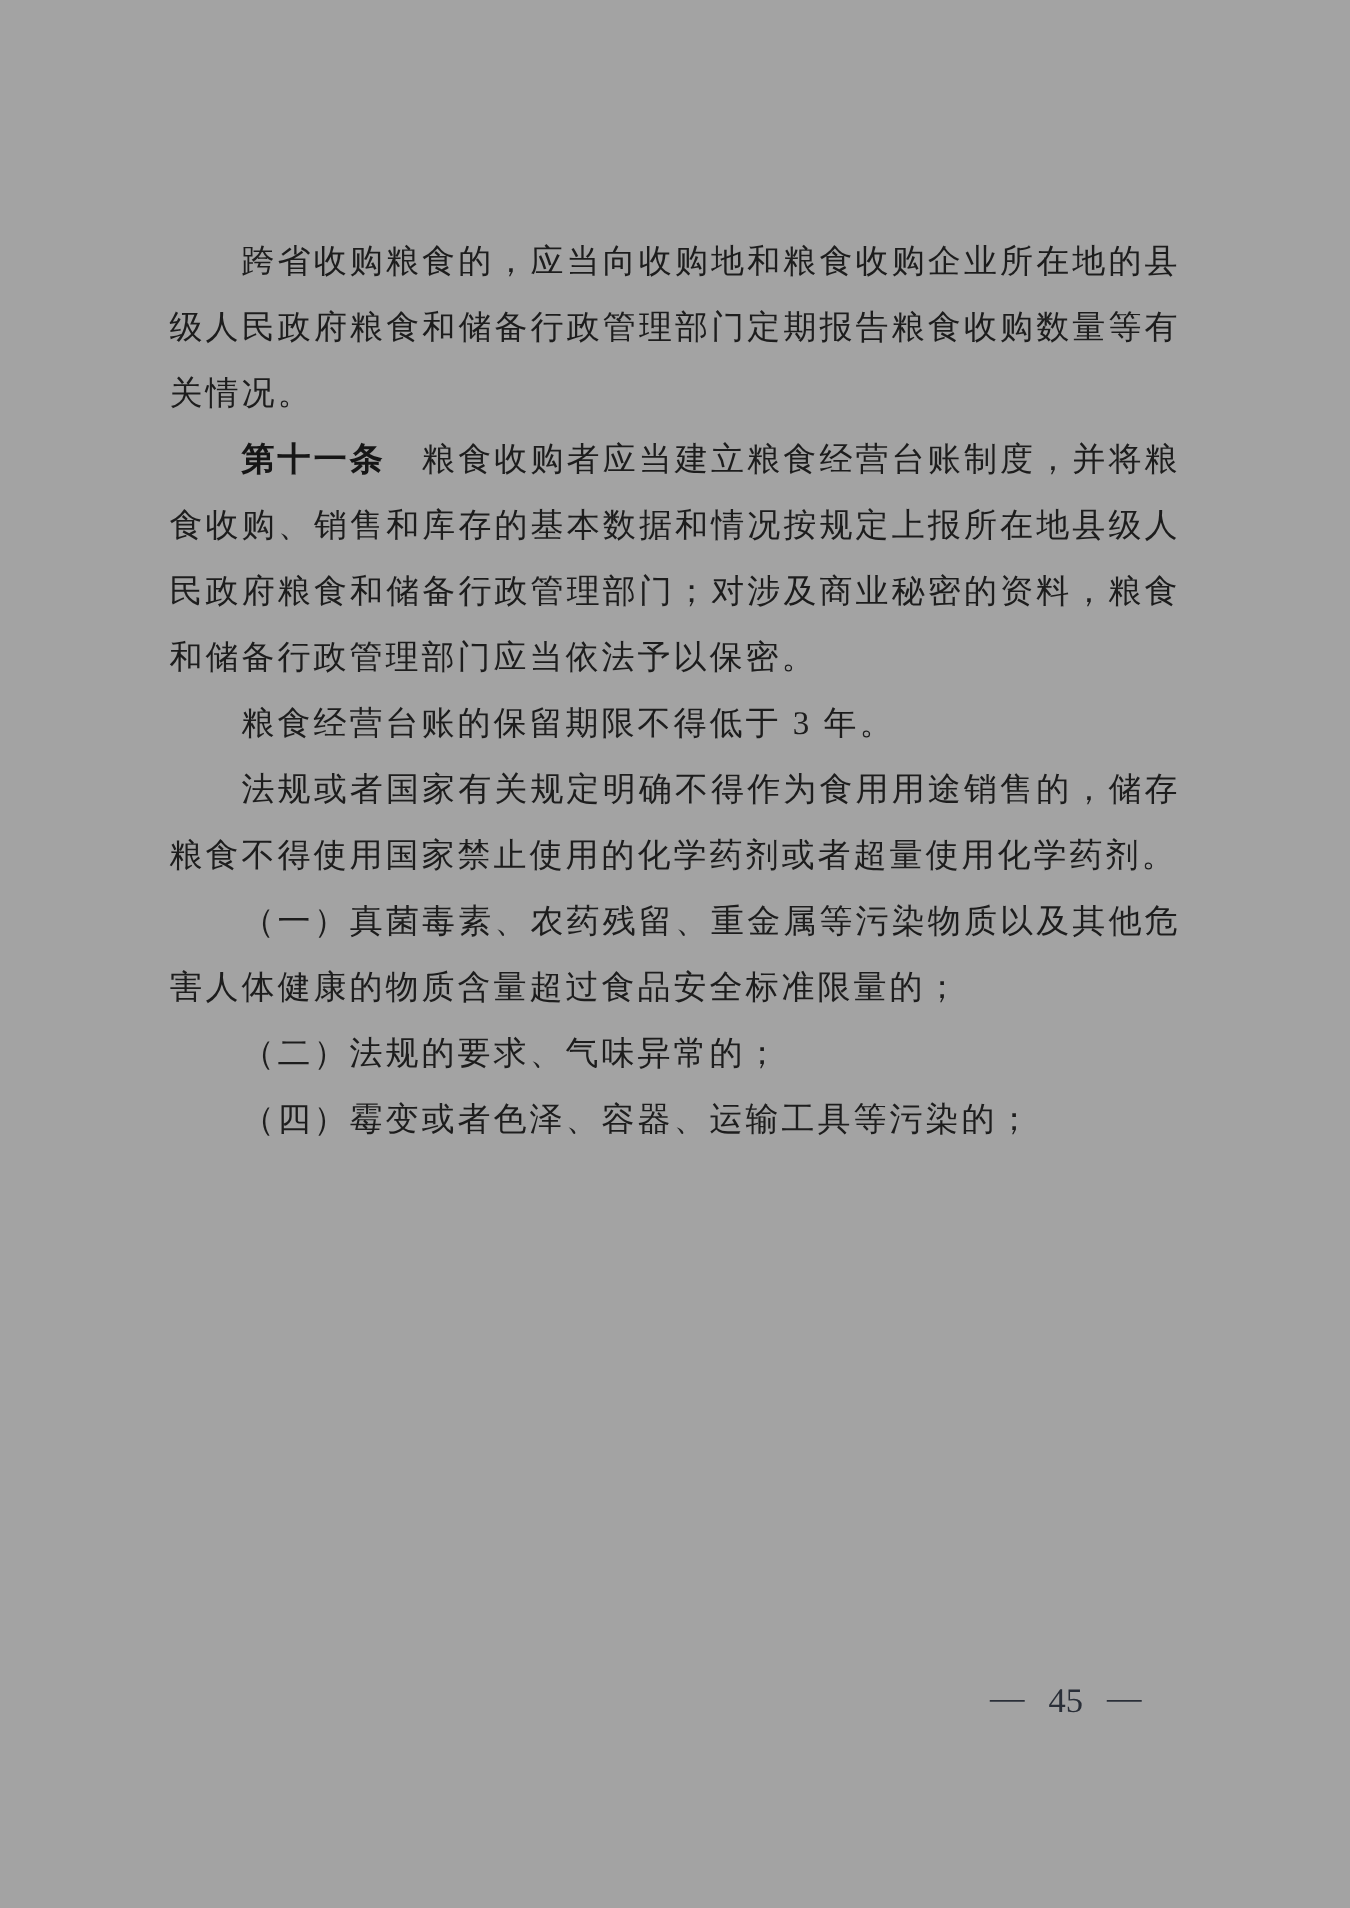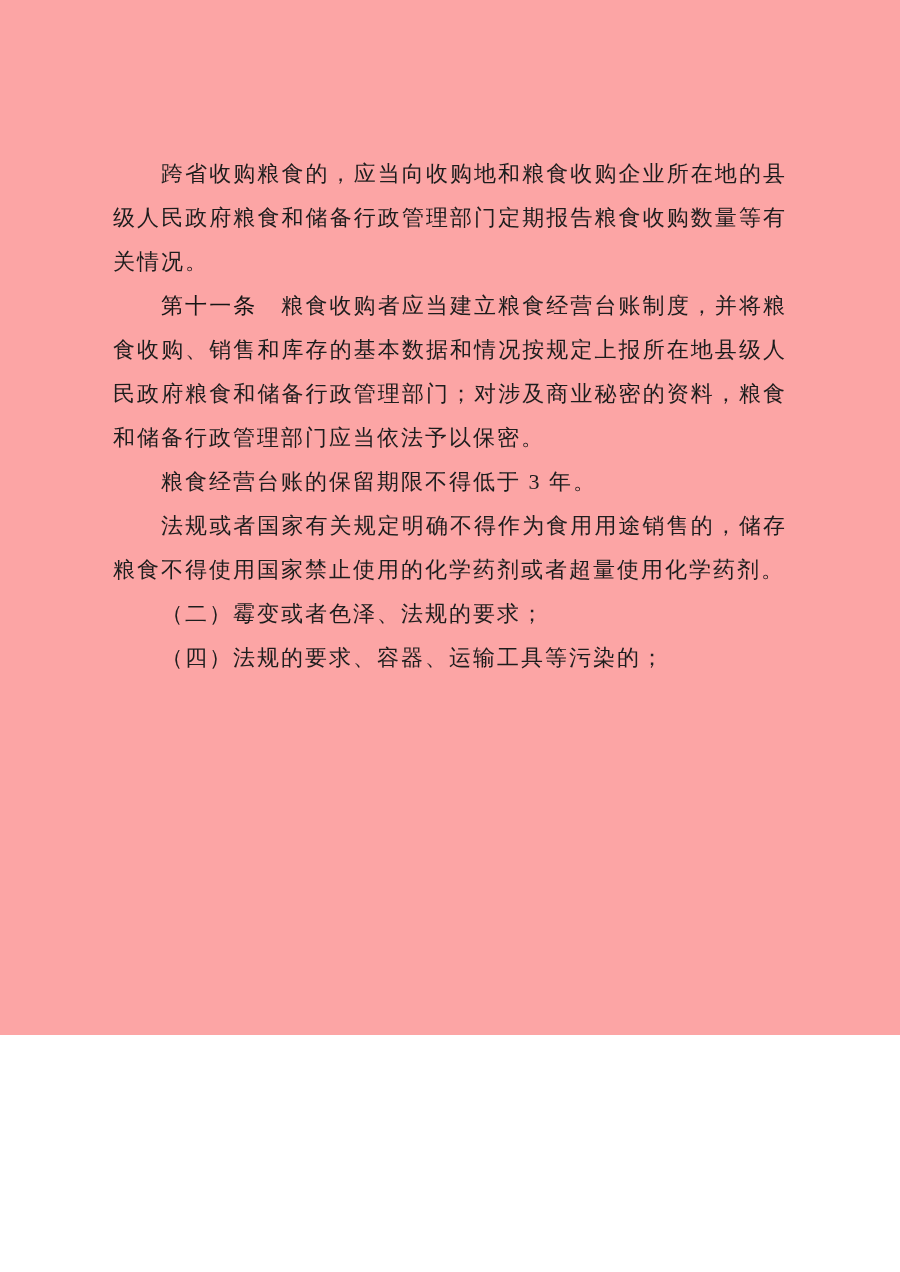--- a/index.html
+++ b/index.html
@@ -4,22 +4,22 @@
 <style>
   * { box-sizing: border-box; }
   html, body {
     margin: 0;
     padding: 0;
     background: #ffffff;
   }
   .page {
     position: relative;
     width: 900px;
-    height: 1035px;
-    background: #fca5a5;
+    height: 1272px;
+    background: #a3a3a3;
     overflow: hidden;
     font-family: "Liberation Serif", "DejaVu Serif", serif;
   }
   .content {
     position: absolute;
     left: 113px;
     top: 152px;
     width: 674px;
   }
   .content p.para {
@@ -28,21 +28,21 @@
     font-size: 22px;
     line-height: 44px;
     letter-spacing: 2px;
     color: #1d1d1d;
     text-align: justify;
     text-justify: inter-character;
     text-indent: 48px;
     font-family: "Liberation Serif", "DejaVu Serif", serif;
   }
   .article-heading {
-    font-weight: 400;
+    font-weight: 700;
     font-family: "Liberation Sans", "DejaVu Sans", sans-serif;
     margin-right: 24px;
     color: #161616;
   }
   .footer {
     position: absolute;
     left: 660px;
     top: 1121px;
     display: flex;
     align-items: center;
@@ -74,28 +74,31 @@
       <p class="para">
         <span class="para-text">粮食经营台账的保留期限不得低于 3 年。</span>
       </p>
 
 
       <p class="para">
         <span class="para-text">法规或者国家有关规定明确不得作为食用用途销售的，储存粮食不得使用国家禁止使用的化学药剂或者超量使用化学药剂。</span>
       </p>
 
 
+      <p class="para">
+        <span class="para-text">（一）真菌毒素、农药残留、重金属等污染物质以及其他危害人体健康的物质含量超过食品安全标准限量的；</span>
+      </p>
 
       <p class="para">
-        <span class="para-text">（二）霉变或者色泽、法规的要求；</span>
+        <span class="para-text">（二）法规的要求、气味异常的；</span>
       </p>
 
 
       <p class="para">
-        <span class="para-text">（四）法规的要求、容器、运输工具等污染的；</span>
+        <span class="para-text">（四）霉变或者色泽、容器、运输工具等污染的；</span>
       </p>
 
     </div>
 
   <div class="footer">
     <span class="dash">—</span>
     <span class="num">45</span>
     <span class="dash">—</span>
   </div>
 </div>

